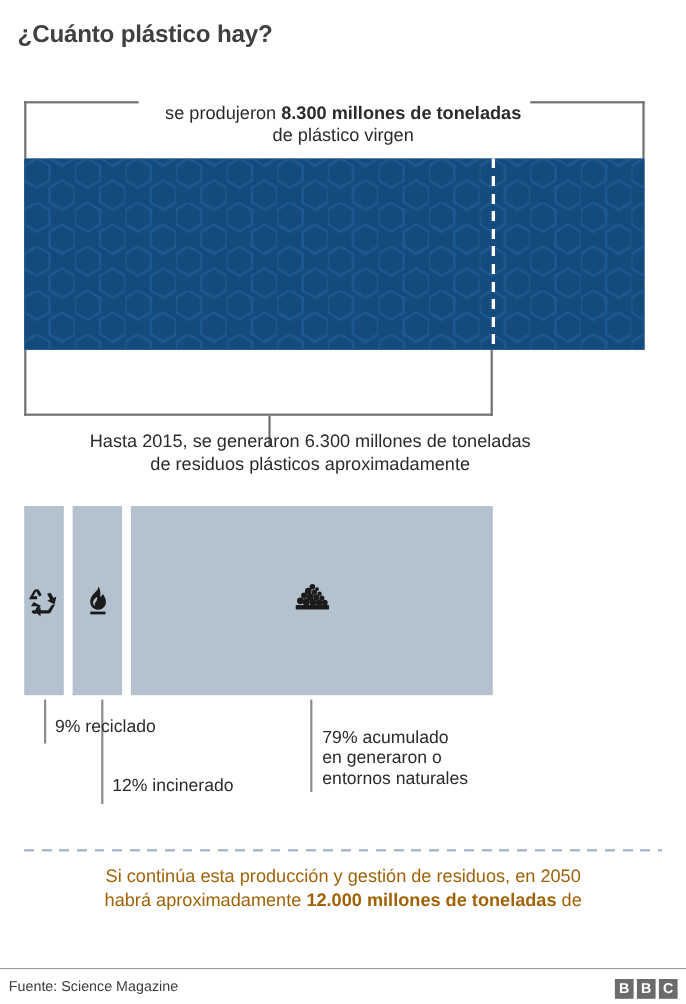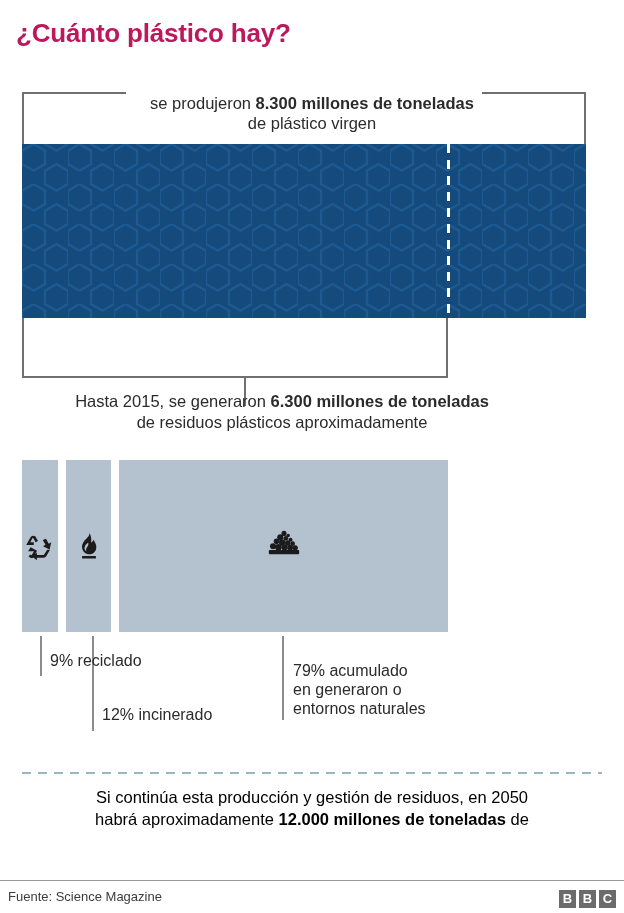--- a/index.html
+++ b/index.html
@@ -14,23 +14,23 @@
     font-family: "Liberation Sans", sans-serif;
     color: #222222;
     overflow: hidden;
   }
 
   
   .title {
     position: absolute;
     left: 16px;
     top: 18px;
-    font-size: 26px;
+    font-size: 22px;
     font-weight: bold;
-    color: #be185d;
+    color: #404040;
     letter-spacing: -0.2px;
   }
 
   
   .top-caption {
     position: absolute;
     left: 90px;
     top: 73px;
     width: 444px;
     text-align: center;
@@ -117,21 +117,21 @@
   .mid-caption {
     position: absolute;
     left: 10px;
     top: 391px;
     width: 544px;
     text-align: center;
     font-size: 16.5px;
     line-height: 21px;
     color: #2b2b2b;
   }
-  .mid-caption .b { font-weight: bold; }
+  .mid-caption .b { font-weight: normal; }
 
   
   .gray-seg {
     position: absolute;
     top: 460px;
     height: 172px;
     background: #b4c2d0;
   }
   .seg-recycled   { left: 22px;  width: 36px; }
   .seg-incinerated{ left: 66px;  width: 45px; }
@@ -183,21 +183,21 @@
 
   
   .projection {
     position: absolute;
     left: 24px;
     top: 786px;
     width: 576px;
     text-align: center;
     font-size: 16.5px;
     line-height: 22px;
-    color: #000000;
+    color: #a16207;
   }
   .projection .b { font-weight: bold; }
 
   
   .footer-rule {
     position: absolute;
     left: 0;
     top: 880px;
     width: 624px;
     height: 1px;

